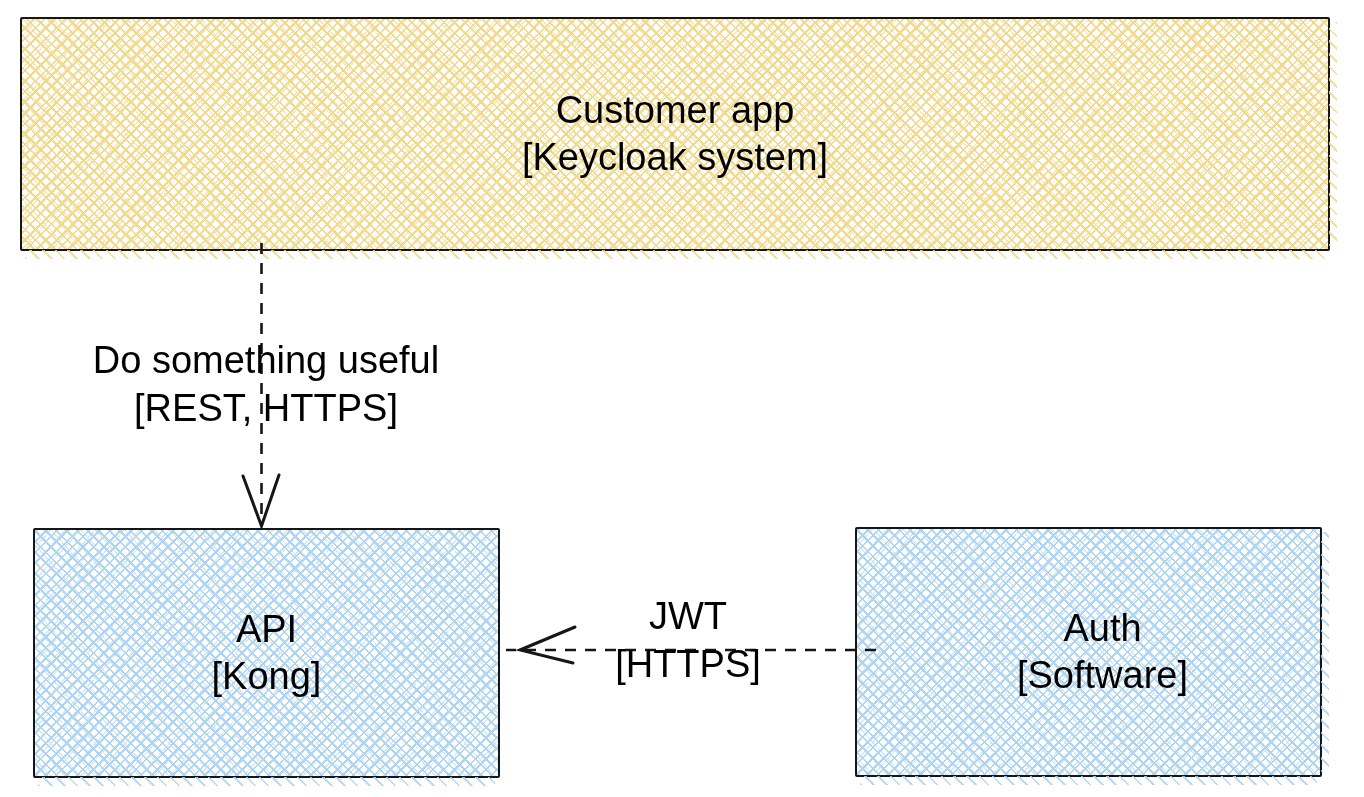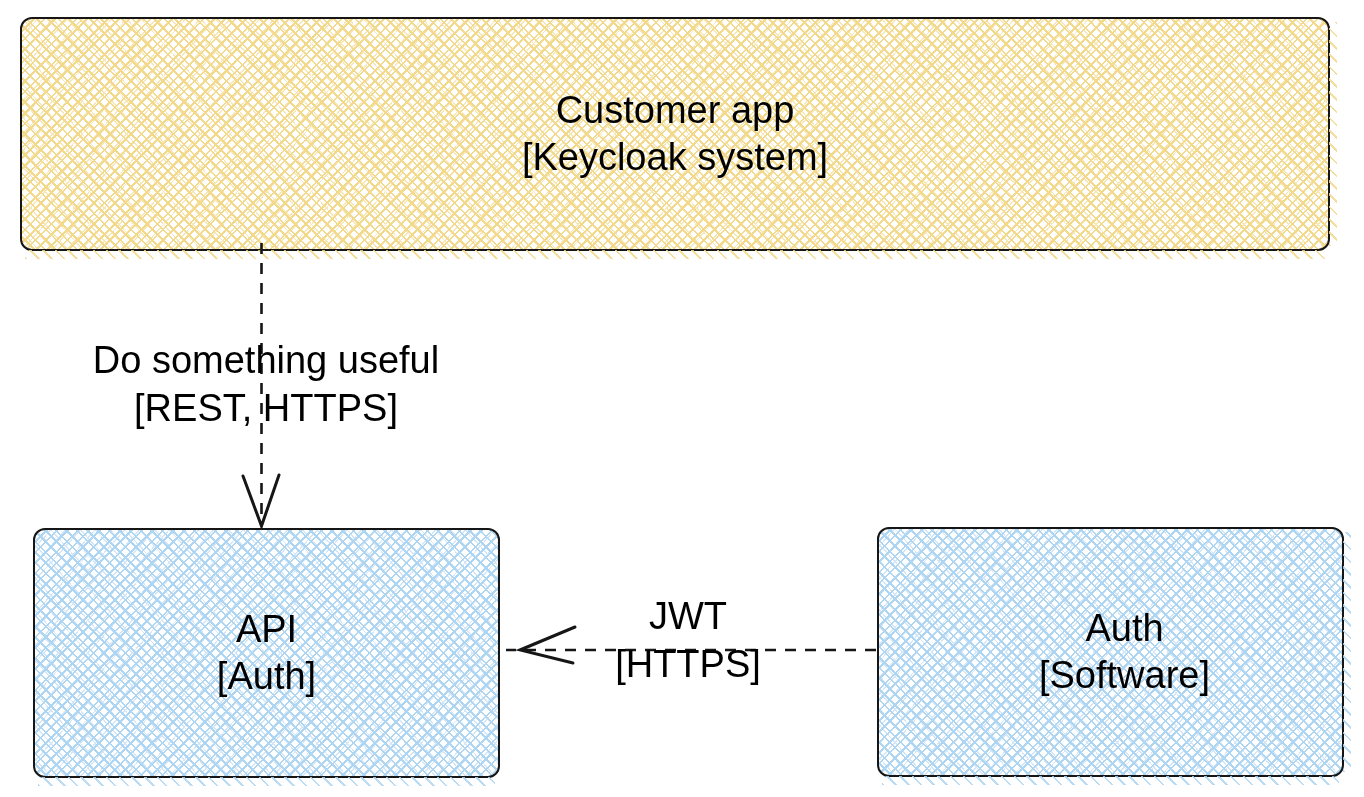--- a/index.html
+++ b/index.html
@@ -15,21 +15,21 @@
     background: #ffffff;
     overflow: hidden;
     color: #000000;
   }
 
   
   .node {
     position: absolute;
     box-sizing: border-box;
     border: 2.5px solid #161616;
-    border-radius: 12px;
+    border-radius: 2px;
     display: flex;
     flex-direction: column;
     align-items: center;
     justify-content: center;
     text-align: center;
     font-size: 38px;
     line-height: 47px;
     z-index: 1;
   }
   .node-title, .node-subtitle { white-space: nowrap; }
@@ -65,21 +65,21 @@
     top: 3px; bottom: 3px;
     right: -9px;
     width: 8px;
     opacity: 0.85;
   }
   .fringe-yellow { background: repeating-linear-gradient(45deg, #f3d98b 0 1.8px, transparent 1.8px 9px); }
   .fringe-blue   { background: repeating-linear-gradient(45deg, #aed5f2 0 1.8px, transparent 1.8px 9px); }
 
   #node-customer-app { left: 20px;  top: 17px;  width: 1310px; height: 234px; }
   #node-api          { left: 33px;  top: 528px; width: 467px;  height: 250px; }
-  #node-auth         { left: 877px; top: 527px; width: 467px;  height: 250px; padding-left: 28px; }
+  #node-auth         { left: 855px; top: 527px; width: 467px;  height: 250px; padding-left: 28px; }
 
   
   .connectors {
     position: absolute;
     inset: 0;
     width: 1364px;
     height: 797px;
     z-index: 2;
     pointer-events: none;
   }
@@ -114,21 +114,21 @@
 
   <div class="node hatch-yellow" id="node-customer-app">
     <div class="node-title">Customer app</div>
     <div class="node-subtitle">[Keycloak system]</div>
     <div class="fringe-bottom fringe-yellow"></div>
     <div class="fringe-right fringe-yellow"></div>
   </div>
 
   <div class="node hatch-blue" id="node-api">
     <div class="node-title">API</div>
-    <div class="node-subtitle">[Auth]</div>
+    <div class="node-subtitle">[Kong]</div>
     <div class="fringe-bottom fringe-blue"></div>
   </div>
 
   <div class="node hatch-blue" id="node-auth">
     <div class="node-title">Auth</div>
     <div class="node-subtitle">[Software]</div>
     <div class="fringe-bottom fringe-blue"></div>
     <div class="fringe-right fringe-blue"></div>
   </div>
 

